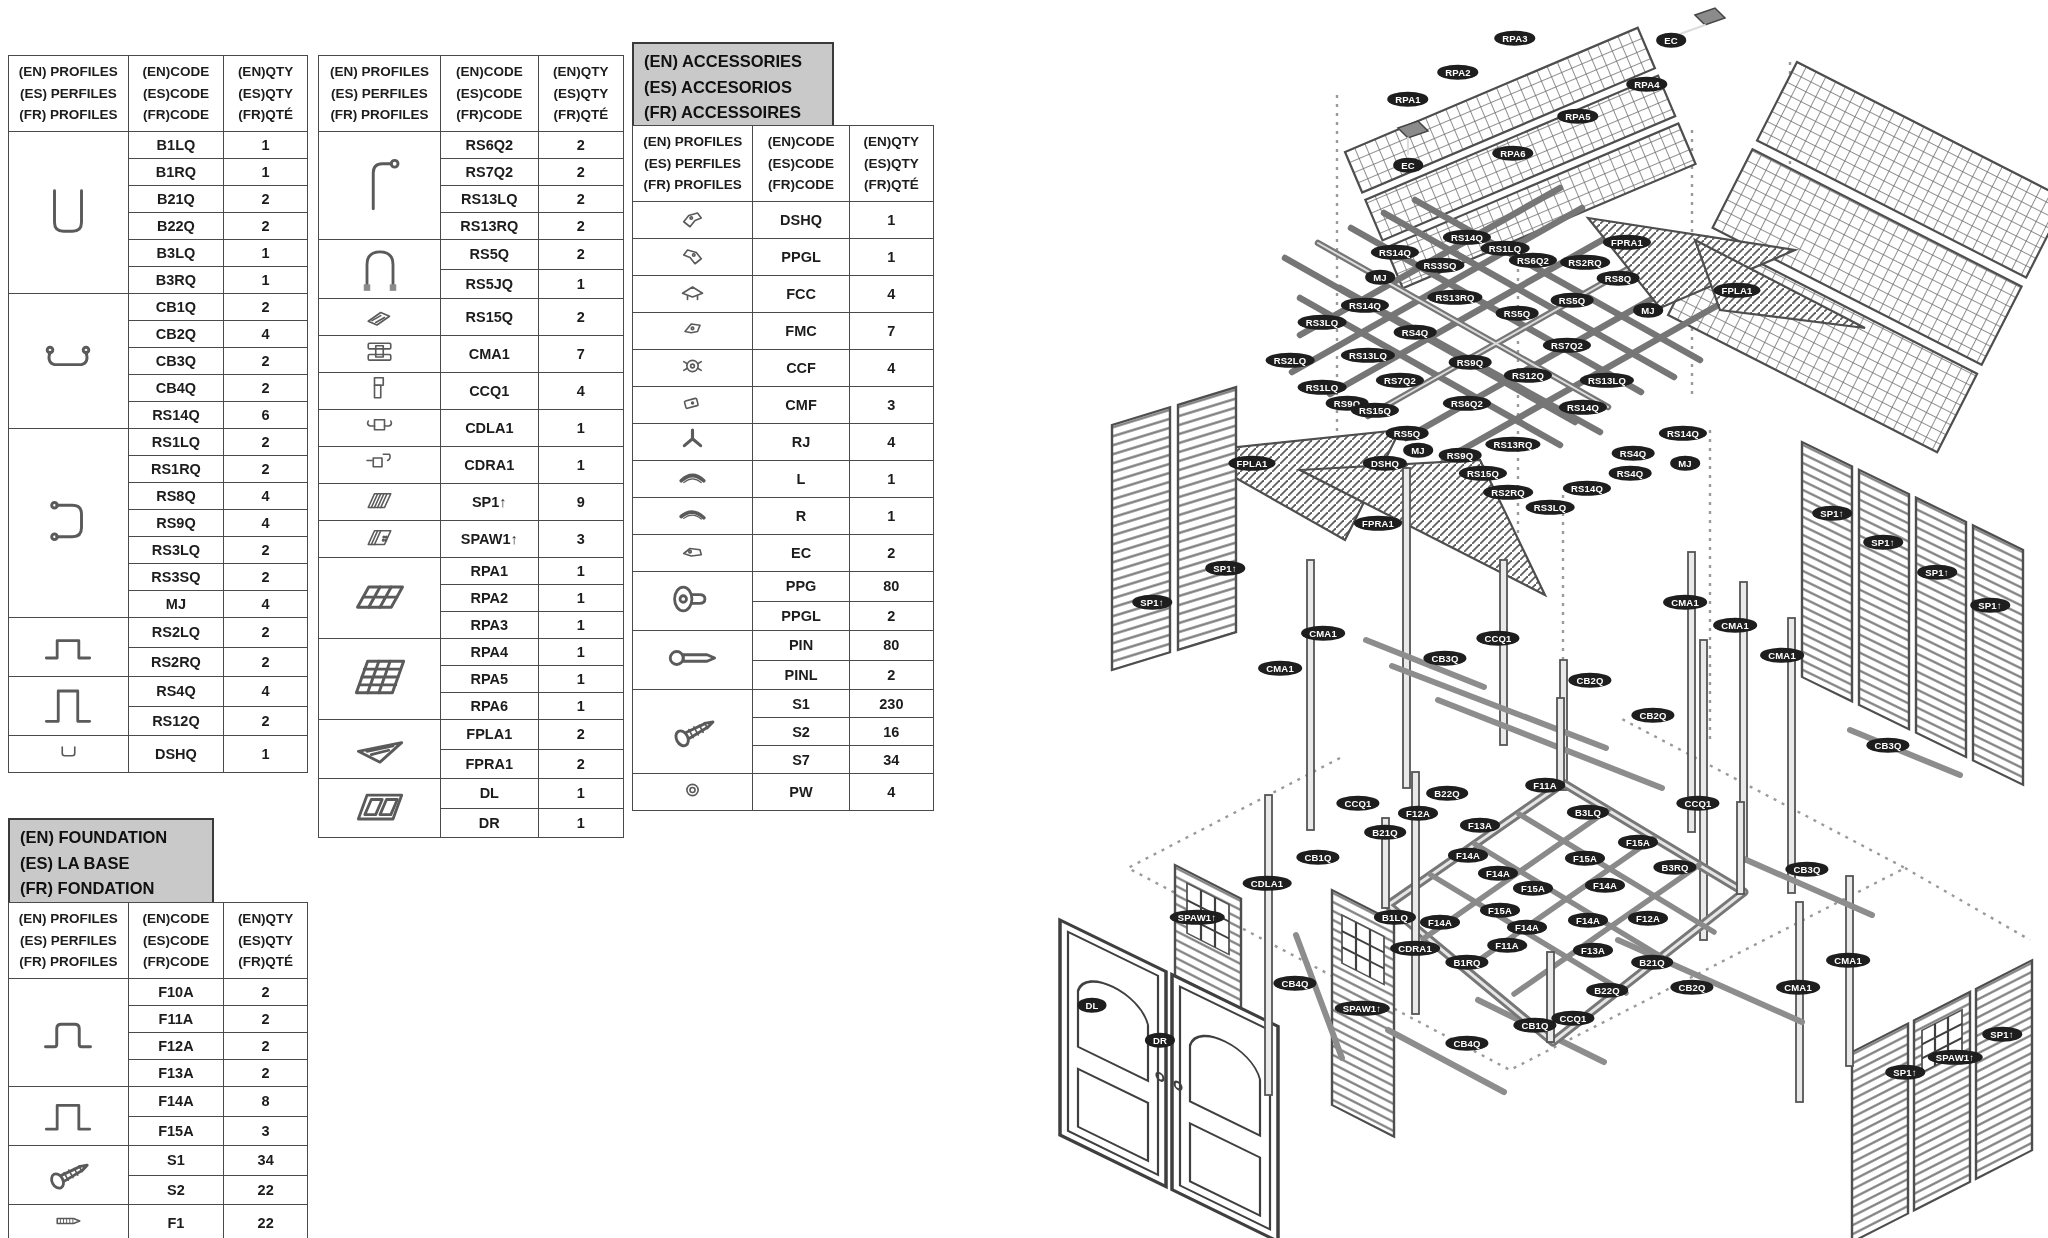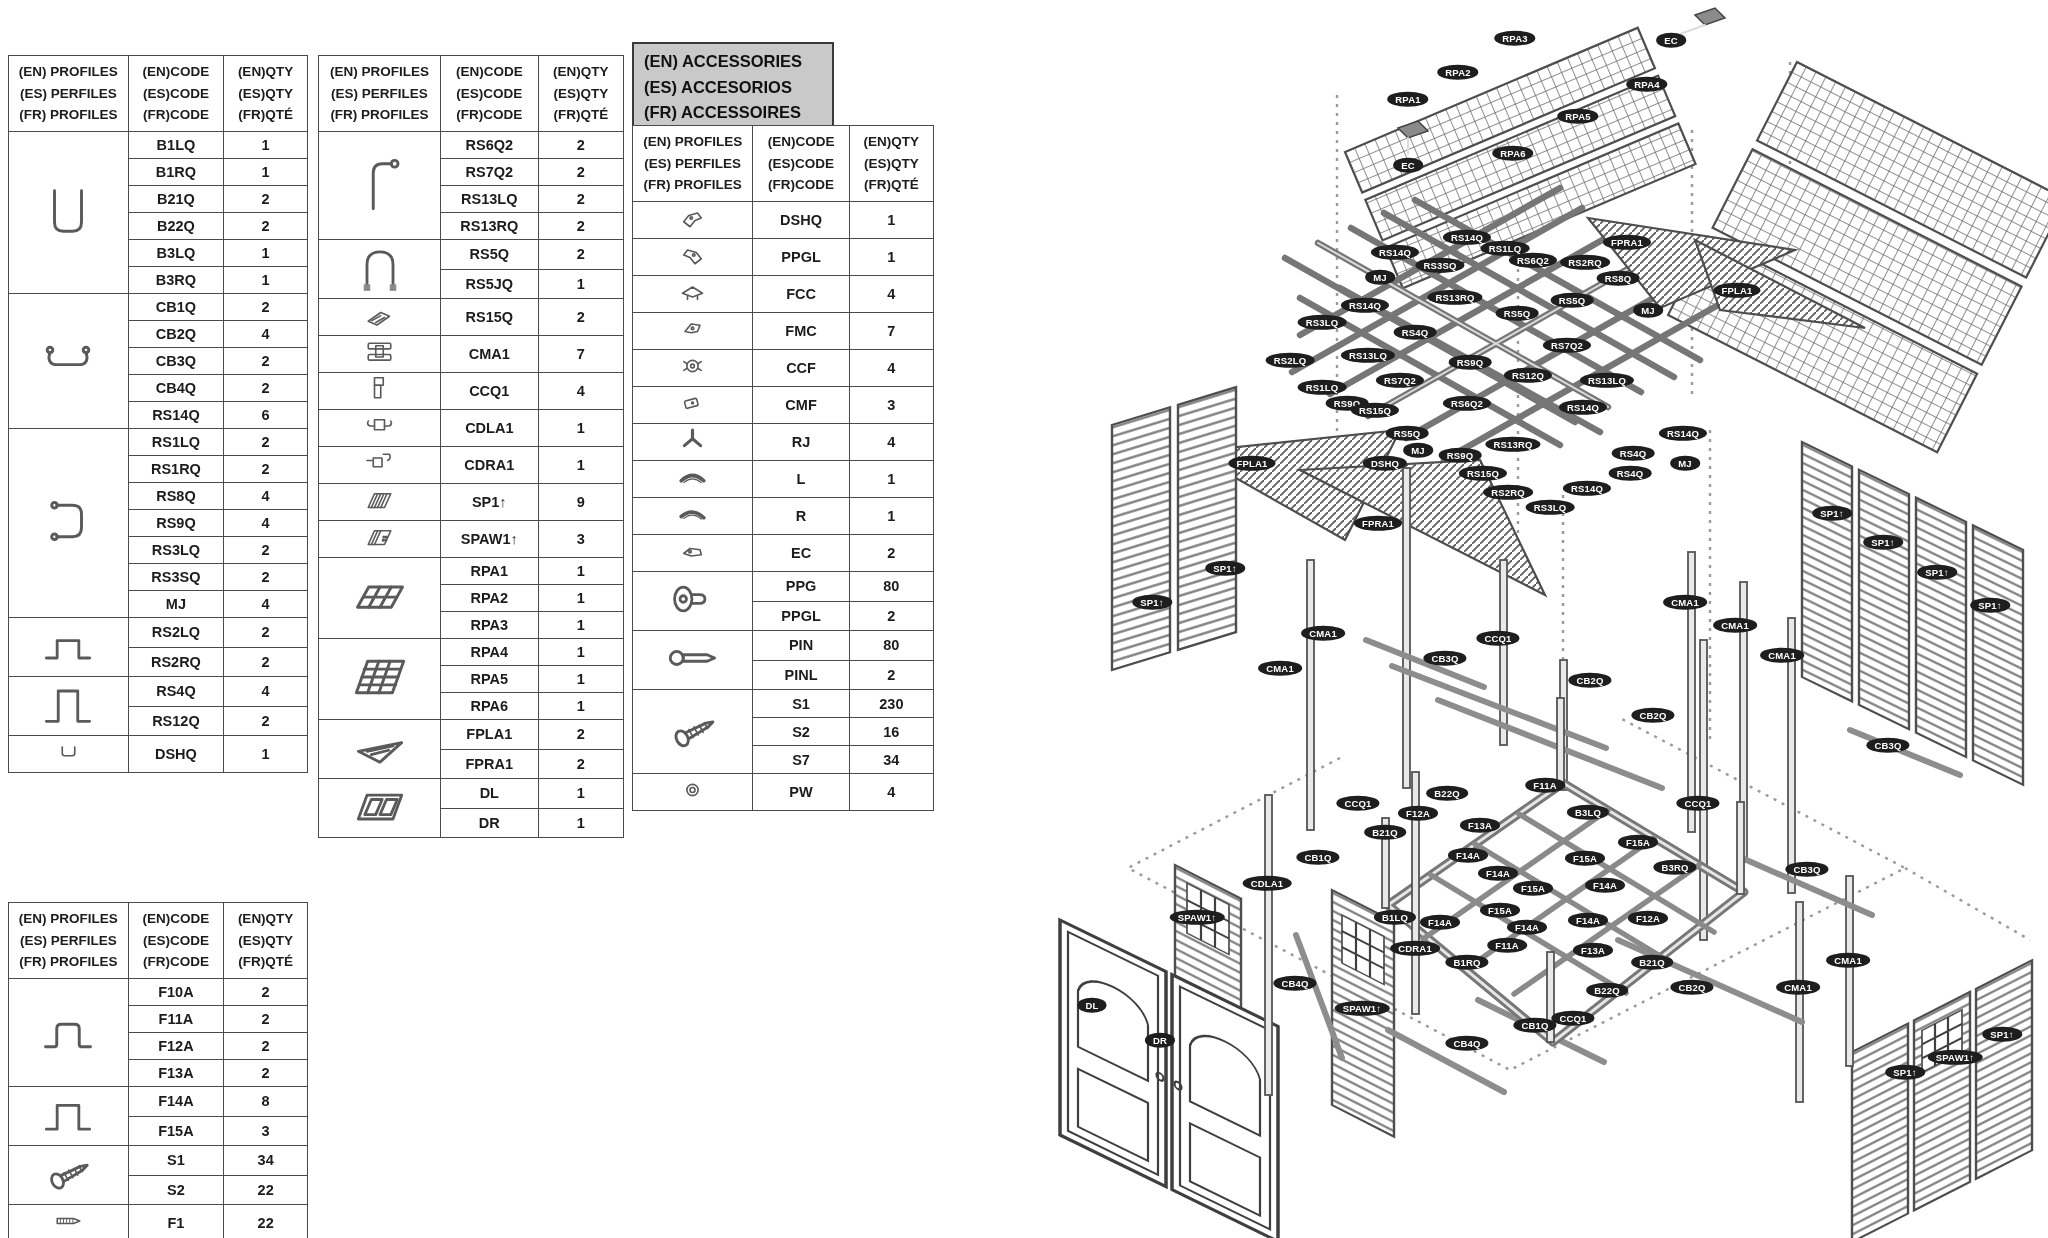--- a/index.html
+++ b/index.html
@@ -507,20 +507,23 @@
                 <circle cx="24" cy="24" r="9"></circle>
                 <circle cx="24" cy="24" r="4"></circle>
               </svg></td>
             <td class="code">PW</td>
             <td class="qty">4</td>
           </tr>
         </tbody>
       </table>
     </div>
 
+  <div class="title-box" style="left:8px;top:818px;width:182px;">(EN) FOUNDATION
+(ES) LA BASE
+(FR) FONDATION</div>
   <div class="tbl-host" id="t4" style="left:8px;top:902px;width:300px;">
       <table class="parts">
         <colgroup>
           <col style="width:40%">
           <col style="width:32%">
           <col style="width:28%">
         </colgroup>
         <tbody>
           <tr style="height:76px">
             <th>(EN) PROFILES

